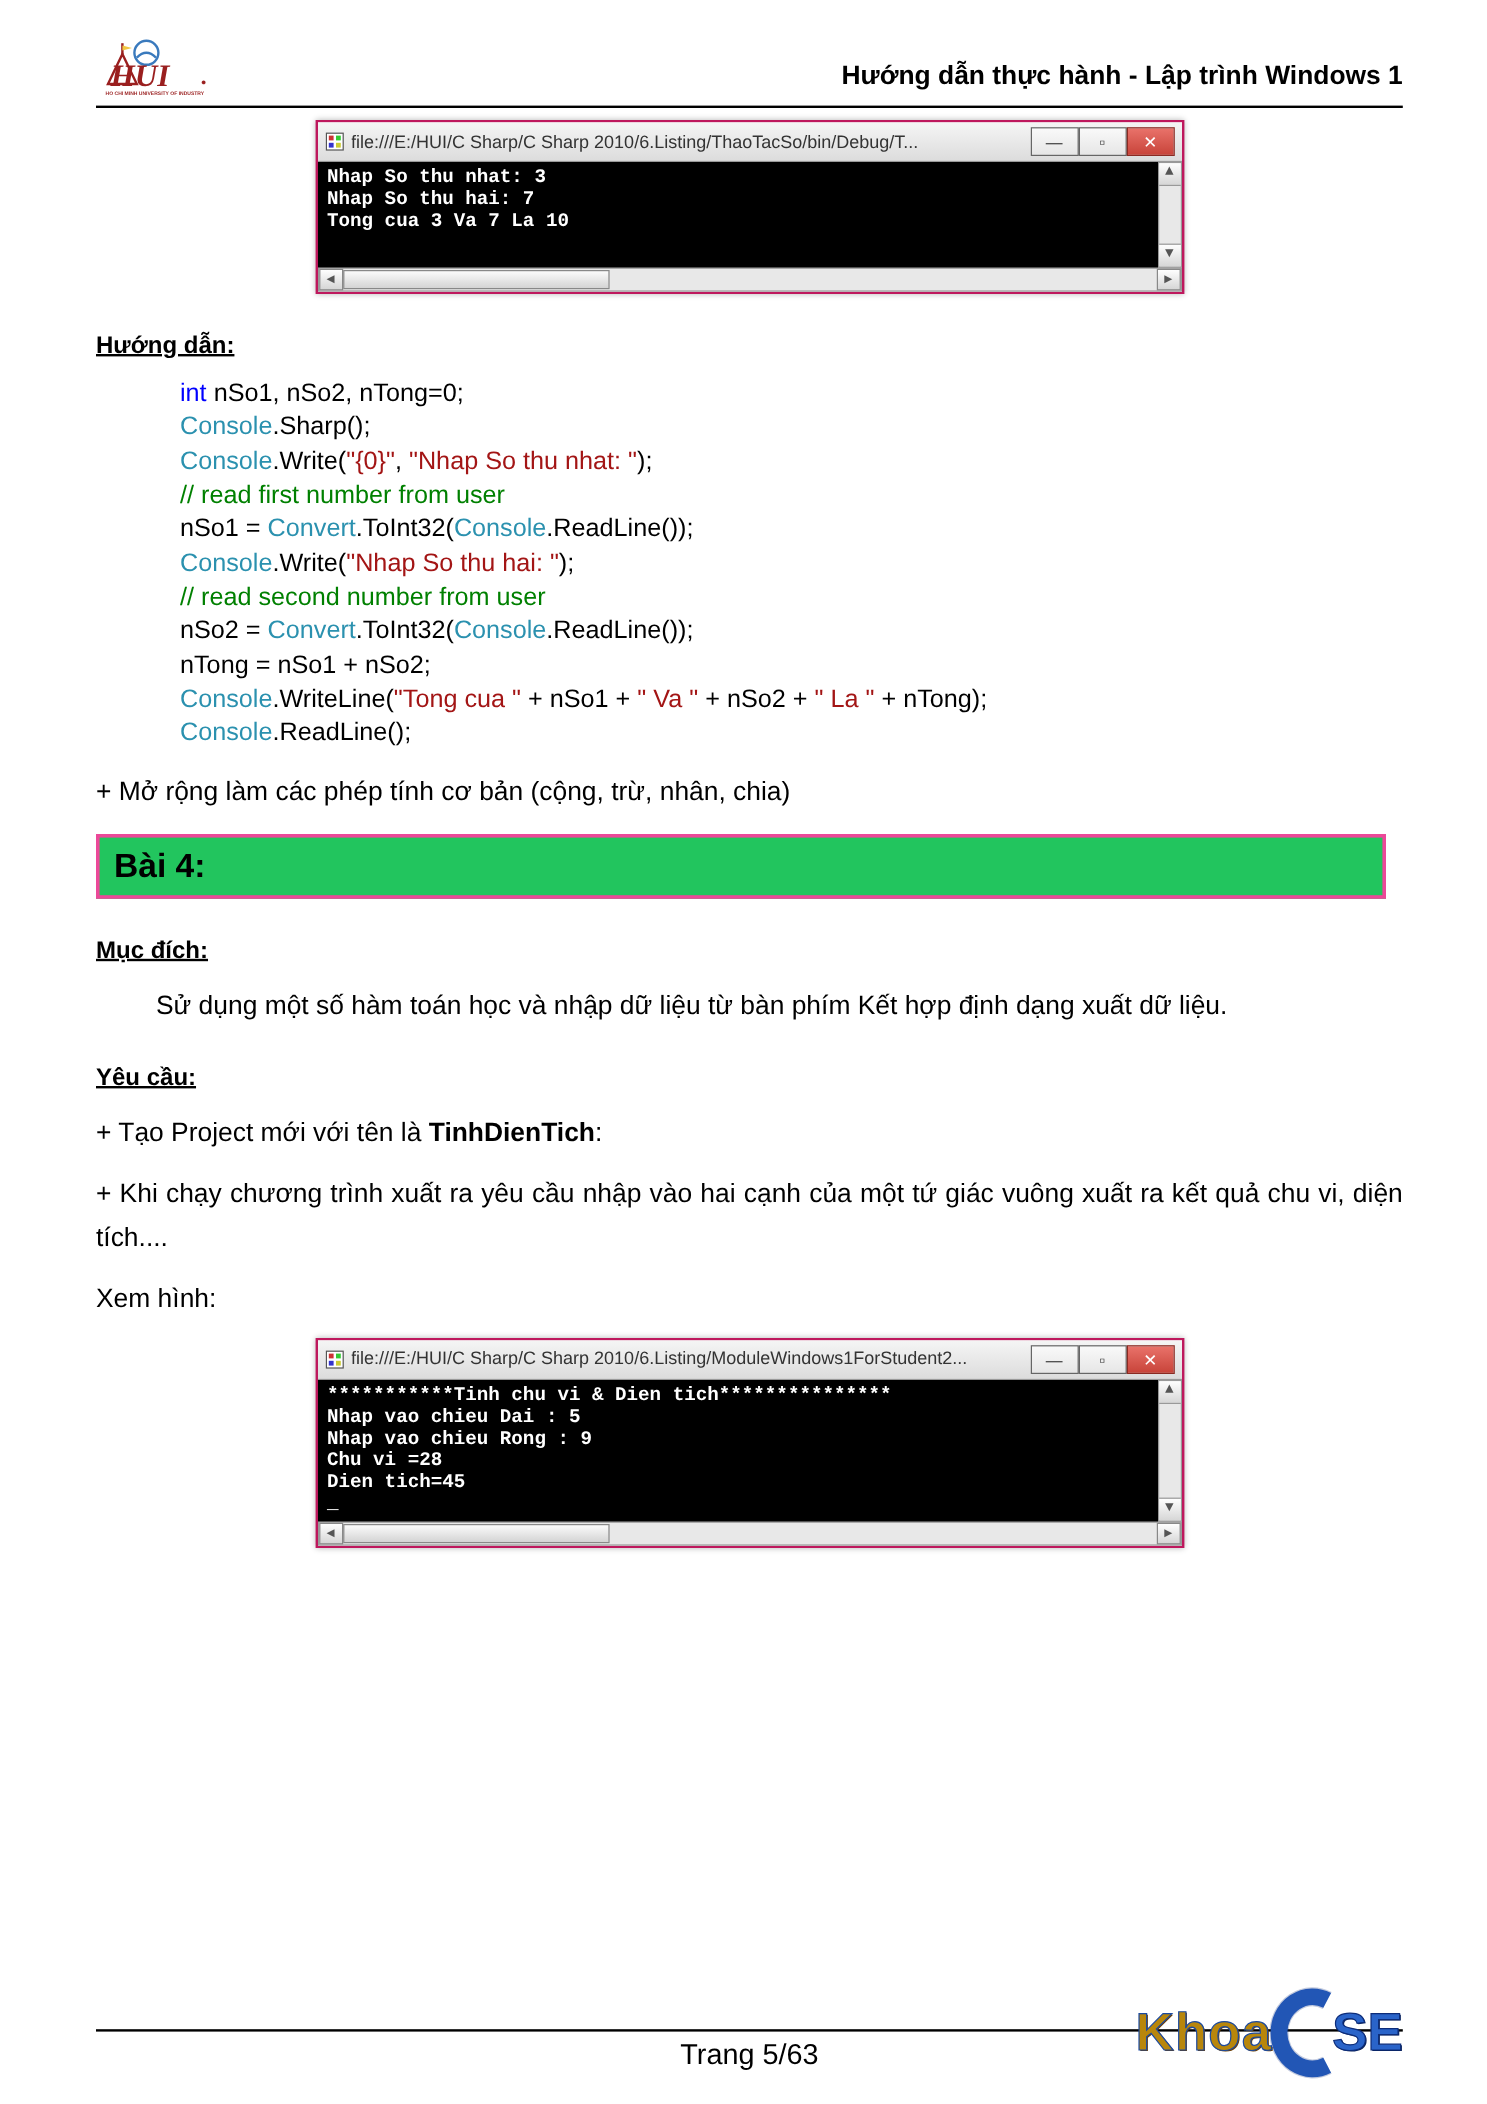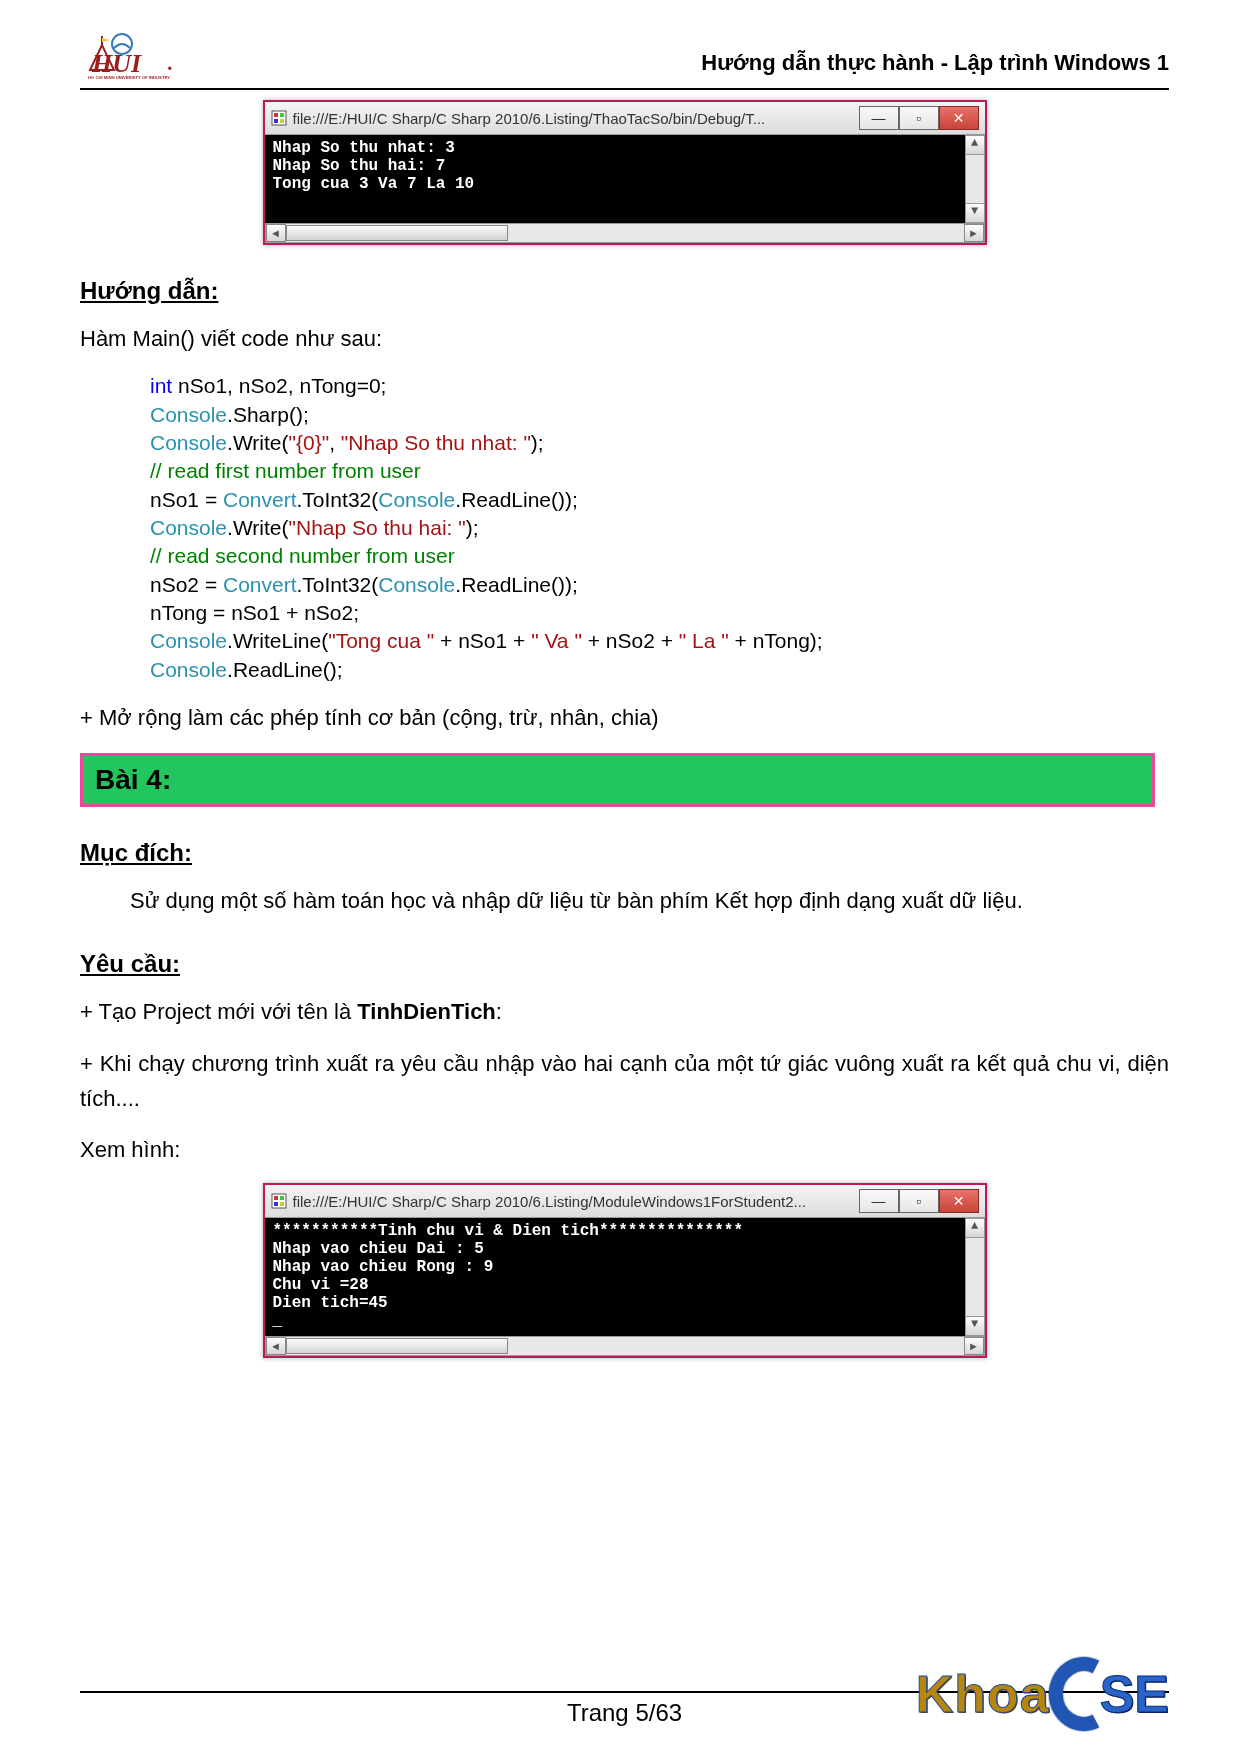--- a/index.html
+++ b/index.html
@@ -19,38 +19,38 @@
 .win-btn.close { background:linear-gradient(#e9726a,#c8443a); color:#fff; border-color:#8a2a22; }
 .console-body { background:#000; color:#fff; font-family:"Courier New",monospace; font-weight:bold; font-size:16px; padding:4px 8px; min-height:80px; white-space:pre; position:relative; }
 .console-right-sb { position:absolute; right:0; top:0; bottom:0; width:18px; background:#e8e8e8; border:1px solid #999; }
 .console-right-sb .sb-arrow { height:18px; text-align:center; font-size:12px; color:#555; background:linear-gradient(#fefefe,#d6d6d6); border-bottom:1px solid #999; }
 .console-right-sb .sb-arrow.down { border-top:1px solid #999; border-bottom:none; position:absolute; bottom:0; left:0; right:0; }
 .console-scrollbar { background:#e8e8e8; border:1px solid #999; height:18px; display:flex; align-items:center; }
 .sb-btn { width:18px; height:16px; background:linear-gradient(#fefefe,#d6d6d6); border:1px solid #888; display:flex; align-items:center; justify-content:center; font-size:11px; color:#555; }
 .sb-track { flex:1; height:16px; position:relative; }
 .sb-thumb { position:absolute; left:0; width:220px; top:0; bottom:0; background:linear-gradient(#fbfbfb,#d4d4d4); border:1px solid #888; }
 
-h3.underline { text-decoration:underline; font-size:24px; margin:32px 0 14px 0; font-weight:bold; }
+h3.underline { text-decoration:underline; font-size:20px; margin:32px 0 14px 0; font-weight:bold; }
 .body-text { font-size:22px; margin:16px 0; line-height:1.6; }
 .code-block { font-family:Arial,Helvetica,sans-serif; font-size:21px; margin-left:70px; line-height:1.35; }
 .kw-blue { color:#0000ff; }
 .kw-teal { color:#2b91af; }
 .str-red { color:#a31515; }
 .cm-green { color:#008000; }
 
 .section-box { background:#22c55e; border:3px solid #ec4899; padding:8px 12px; margin:18px 14px 6px 0; }
 .section-box h2 { margin:0; font-size:28px; font-weight:bold; }
 
 .justify { text-align:justify; }
 strong.bold { font-weight:bold; }
 
 .footer { position:absolute; bottom:26px; left:80px; right:70px; }
 .footer-line { border-top:2px solid #000; margin-bottom:6px; }
 .footer-content { display:flex; justify-content:center; font-size:24px; }
-.khoa-cse { position:absolute; right:0; bottom:-6px; display:flex; align-items:center; font-family:"Arial Black",Arial,sans-serif; font-size:52px; font-weight:bold; }
+.khoa-cse { position:absolute; right:0; bottom:-6px; display:flex; align-items:center; font-family:"Arial Black",Arial,sans-serif; font-size:44px; font-weight:bold; }
 .khoa-cse .khoa { color:#b8860b; -webkit-text-stroke:1px #1b4aa0; text-shadow:1px 1px 0 #6b3d00; letter-spacing:1px; }
 .khoa-cse .cse-c { width:60px; height:78px; margin:0 -8px 0 -2px; }
 .khoa-cse .se { color:#2a64c9; -webkit-text-stroke:1px #0d2d7a; text-shadow:1px 1px 0 #082057; }
 </style>
 </head>
 <body>
 
 <div class="page">
   <div class="header">
     <div class="logo">
@@ -93,21 +93,20 @@
     <div class="console-scrollbar">
       <div class="sb-btn">◄</div>
       <div class="sb-track">
           <div class="sb-thumb"></div>
         </div>
       <div class="sb-btn">►</div>
     </div>
   </div>
 
   <h3 class="underline">Hướng dẫn:</h3>
-  <p class="body-text">Hàm Main() viết code như sau:</p>
 
   <div class="code-block">
     <div><span class="kw-blue">int</span><span> nSo1, nSo2, nTong=0;</span></div>
     <div><span class="kw-teal">Console</span><span>.Sharp();</span></div>
     <div><span class="kw-teal">Console</span><span>.Write(</span><span class="str-red">"{0}"</span><span>, </span><span class="str-red">"Nhap So thu nhat: "</span><span>);</span></div>
     <div class="cm-green">// read first number from user</div>
     <div><span>nSo1 = </span><span class="kw-teal">Convert</span><span>.ToInt32(</span><span class="kw-teal">Console</span><span>.ReadLine());</span></div>
     <div><span class="kw-teal">Console</span><span>.Write(</span><span class="str-red">"Nhap So thu hai: "</span><span>);</span></div>
     <div class="cm-green">// read second number from user</div>
     <div><span>nSo2 = </span><span class="kw-teal">Convert</span><span>.ToInt32(</span><span class="kw-teal">Console</span><span>.ReadLine());</span></div>

